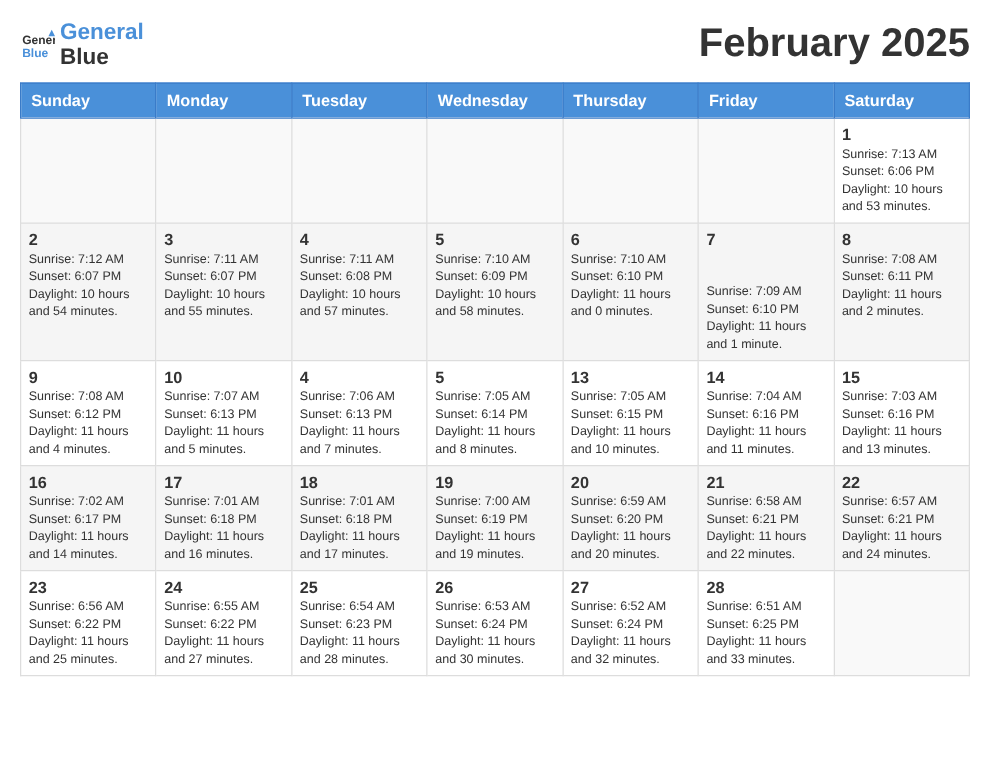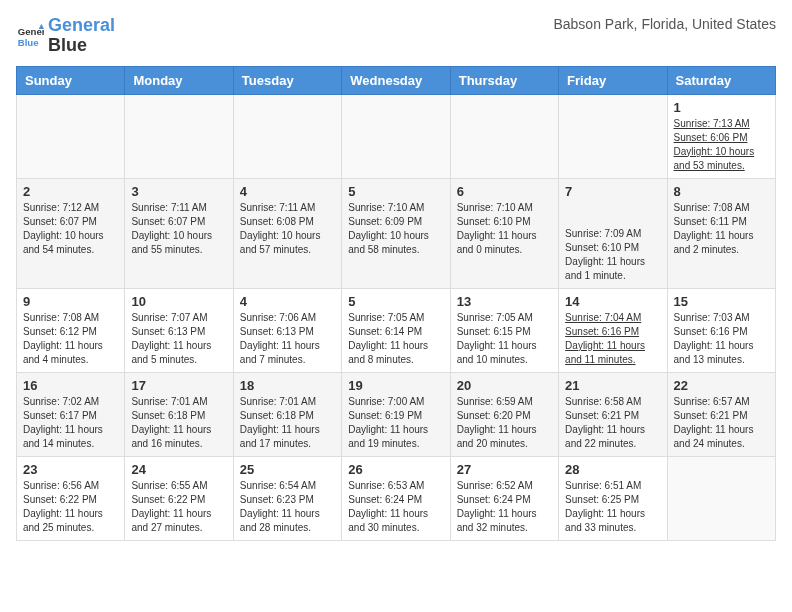--- a/index.html
+++ b/index.html
@@ -103,21 +103,21 @@
       <text x="2" y="27" font-size="11" font-weight="bold" fill="#4a90d9" font-family="Arial">Blue</text>
       <polygon points="26,8 32,8 29,2" fill="#4a90d9"></polygon>
     </svg>
     <div>
       <div class="logo-text">
         <span>General</span><br>Blue
       </div>
     </div>
   </div>
   <div class="title-block">
-    <div class="subtitle">Babson Park, Florida, United States</div>
+    <div class="main-title">February 2025</div>
   </div>
 </div>
 
 <table class="calendar">
   <thead>
     <tr>
     <th>Sunday</th>
         <th>Monday</th>
         <th>Tuesday</th>
         <th>Wednesday</th>
@@ -129,21 +129,21 @@
   <tbody id="calendar-body">
   <tr>
         <td class="empty"></td>
         <td class="empty"></td>
         <td class="empty"></td>
         <td class="empty"></td>
         <td class="empty"></td>
         <td class="empty"></td>
         <td>
           <span class="day-num">1</span>
-          <div class="day-info" style="white-space: pre-line; text-decoration: underline;">Sunrise: 7:13 AM
+          <div class="day-info" style="white-space: pre-line;">Sunrise: 7:13 AM
 Sunset: 6:06 PM
 Daylight: 10 hours
 and 53 minutes.</div>
         </td>
       </tr>
       <tr>
         <td>
           <span class="day-num">2</span>
           <div class="day-info" style="white-space: pre-line;">Sunrise: 7:12 AM
 Sunset: 6:07 PM
@@ -224,21 +224,21 @@
         </td>
         <td>
           <span class="day-num">13</span>
           <div class="day-info" style="white-space: pre-line;">Sunrise: 7:05 AM
 Sunset: 6:15 PM
 Daylight: 11 hours
 and 10 minutes.</div>
         </td>
         <td>
           <span class="day-num">14</span>
-          <div class="day-info" style="white-space: pre-line; text-decoration: underline;">Sunrise: 7:04 AM
+          <div class="day-info" style="white-space: pre-line;">Sunrise: 7:04 AM
 Sunset: 6:16 PM
 Daylight: 11 hours
 and 11 minutes.</div>
         </td>
         <td>
           <span class="day-num">15</span>
           <div class="day-info" style="white-space: pre-line;">Sunrise: 7:03 AM
 Sunset: 6:16 PM
 Daylight: 11 hours
 and 13 minutes.</div>

